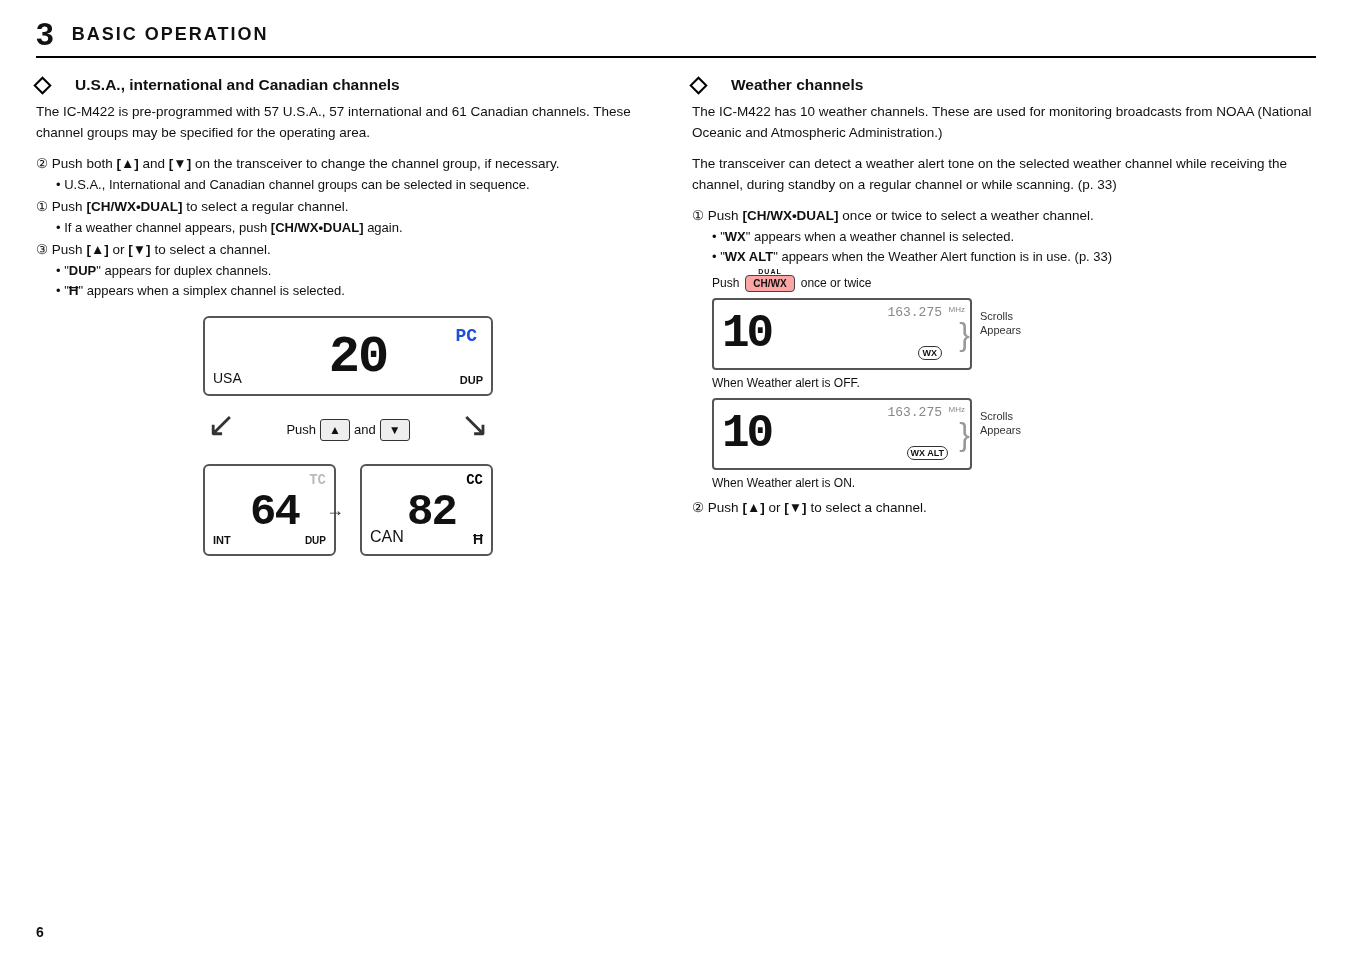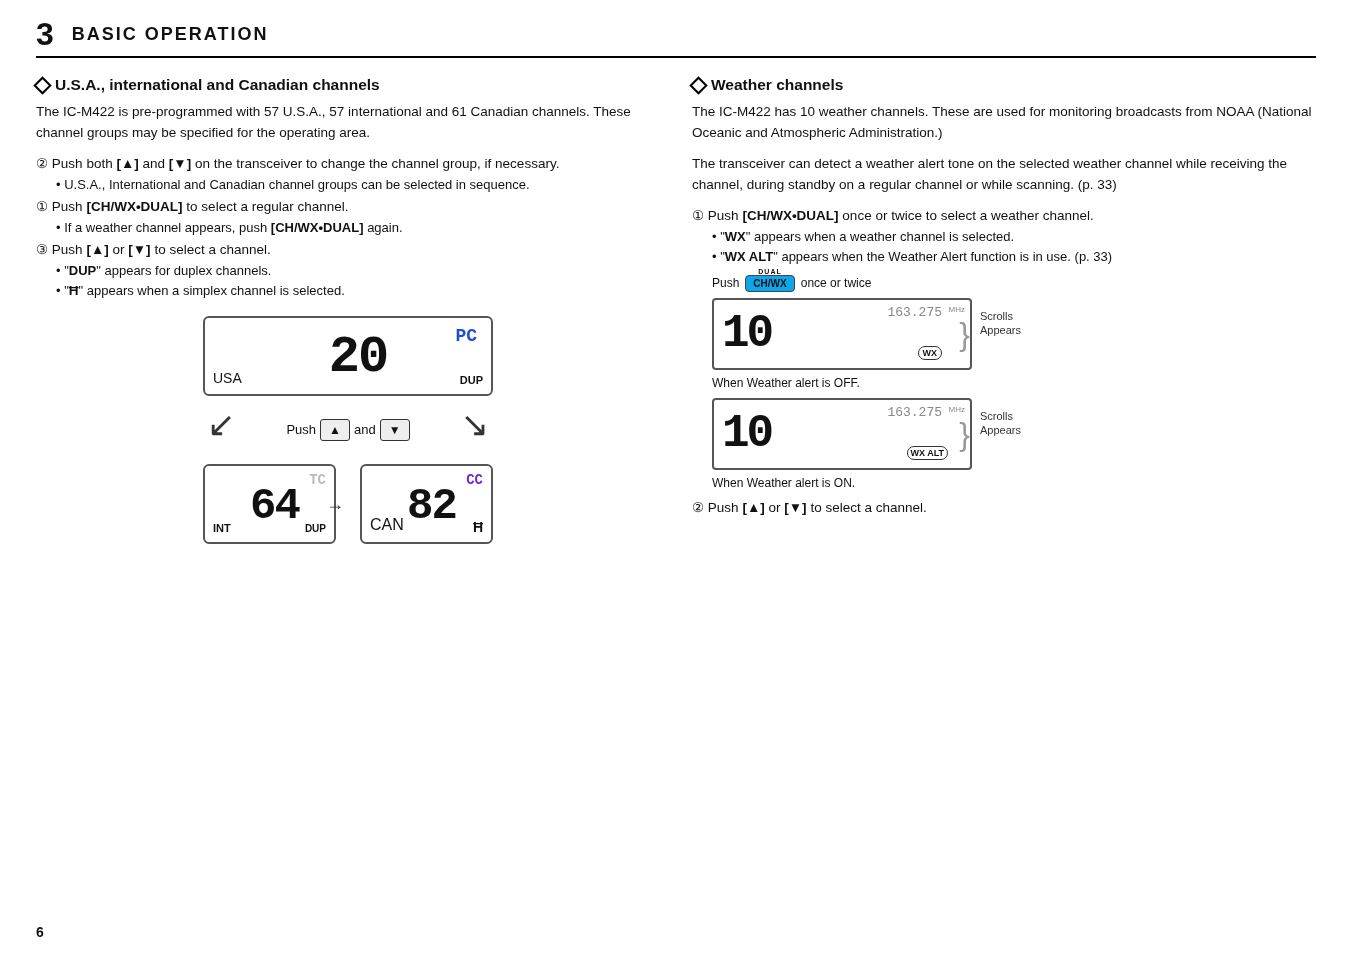--- a/index.html
+++ b/index.html
@@ -55,21 +55,21 @@
       min-width: 0;
     }
 
     
     .section-title {
       font-size: 15.5px;
       font-weight: bold;
       margin-bottom: 8px;
       display: flex;
       align-items: center;
-      gap: 2px;
+      gap: 22px;
     }
     .diamond {
       display: inline-block;
       width: 13px;
       height: 13px;
       background: #fff;
       border: 2px solid #000;
       transform: rotate(45deg);
       margin-right: 4px;
       flex-shrink: 0;
@@ -201,21 +201,21 @@
     }
 
     
     .lcd-row {
       display: flex;
       gap: 10px;
       width: 290px;
     }
     .lcd-int, .lcd-can {
       flex: 1;
-      height: 80px;
+      height: 92px;
       position: relative;
       display: inline-flex;
       align-items: center;
       justify-content: center;
     }
     .lcd-label-int {
       font-size: 11px;
       font-weight: bold;
       position: absolute;
       left: 8px;
@@ -290,21 +290,21 @@
       gap: 6px;
       margin: 8px 0 4px 0;
       font-size: 12px;
     }
     .btn-box {
       border: 1.5px solid #444;
       border-radius: 4px;
       padding: 2px 7px;
       font-size: 10px;
       font-weight: bold;
-      background: #0ea5e9;
+      background: #fca5a5;
       position: relative;
     }
     .btn-dual-label {
       font-size: 7px;
       position: absolute;
       top: -8px;
       left: 50%;
       transform: translateX(-50%);
       font-weight: bold;
       letter-spacing: 1px;
@@ -401,21 +401,21 @@
           <div class="lcd-box lcd-int" style="position:relative;">
             <span class="lcd-num-small seg-faint" style="font-size:14px;top:6px;right:8px;color:#bbb;">TC</span>
             <span class="lcd-num-big seg" style="font-size:44px;padding-left:10px;">64</span>
             <span class="lcd-label-int">INT</span>
             <span style="font-size:10px;font-weight:bold;position:absolute;right:8px;bottom:8px;">DUP</span>
 
             <span class="lcd-arrow-right">→</span>
           </div>
 
           <div class="lcd-box lcd-can" style="position:relative;margin-left:14px;">
-            <span class="lcd-num-small seg-faint" style="font-size:14px;top:6px;right:8px;color:#6d28d9;">CC</span>
+            <span class="lcd-num-small seg-faint" style="font-size:14px;top:6px;right:8px;color:#000000;">CC</span>
             <span class="lcd-num-big seg" style="font-size:44px;padding-left:10px;">82</span>
             <span class="lcd-label-can">CAN</span>
 
             <span style="font-size:14px;font-weight:bold;position:absolute;right:8px;bottom:7px;">Ħ</span>
           </div>
         </div>
 
       </div>
     </div>
 

